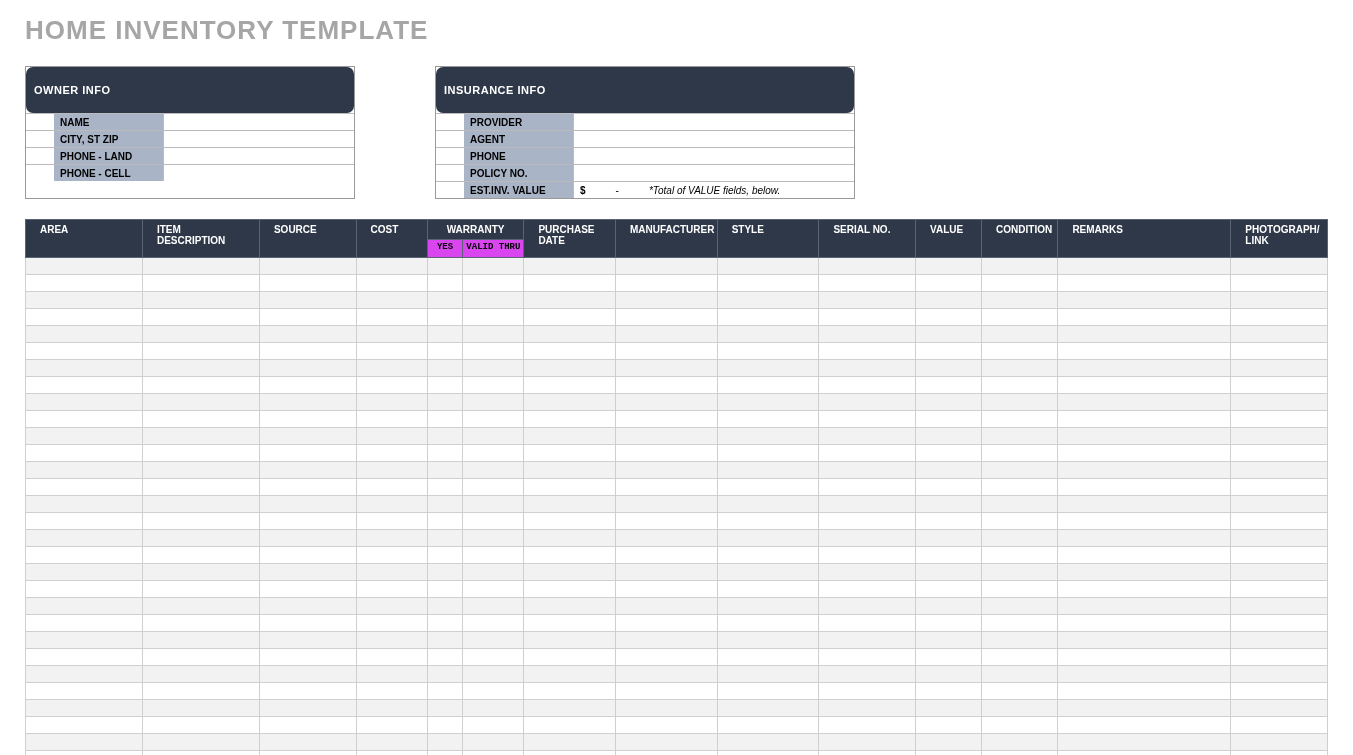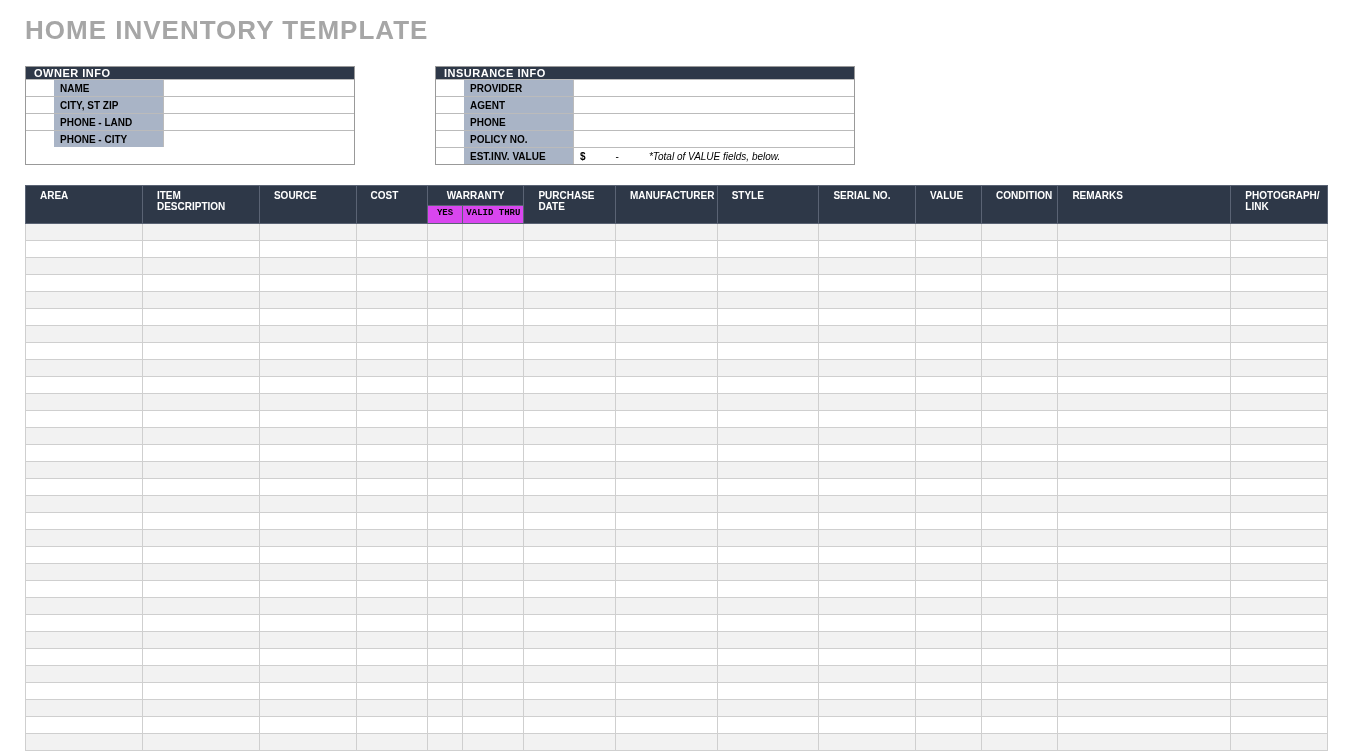--- a/index.html
+++ b/index.html
@@ -27,22 +27,23 @@
     }
     .info-block-wide {
       width: 420px;
       border: 1px solid #999;
     }
     .info-header {
       background: #2e3848;
       color: #ffffff;
       font-size: 11px;
       font-weight: bold;
-      padding: 0 8px;
+      padding: 17px 8px;
       letter-spacing: 0.5px;
+      border-radius: 7px;
     }
     .info-row {
       display: flex;
       border-top: 1px solid #bbb;
       height: 17px;
       padding-left: 28px;
     }
     .info-label {
       background: #a9b4c6;
       color: #000;
@@ -143,21 +144,21 @@
     </div>
     <div class="info-row">
       <div class="info-label">CITY, ST ZIP</div>
       <div class="info-value"></div>
     </div>
     <div class="info-row">
       <div class="info-label">PHONE - LAND</div>
       <div class="info-value"></div>
     </div>
     <div class="info-row">
-      <div class="info-label">PHONE - CITY</div>
+      <div class="info-label">PHONE - CELL</div>
       <div class="info-value"></div>
     </div>
   </div>
 
   <div class="info-block-wide">
     <div class="info-header">INSURANCE INFO</div>
     <div class="info-row">
       <div class="info-label">PROVIDER</div>
       <div class="info-value"></div>
     </div>

